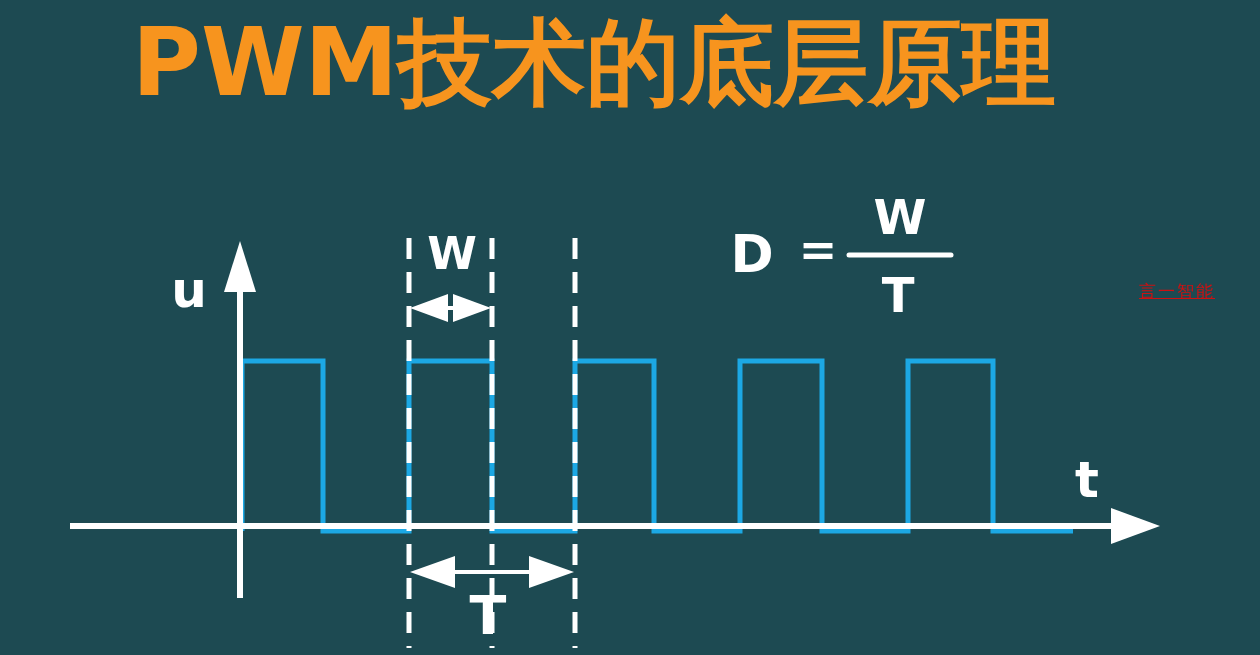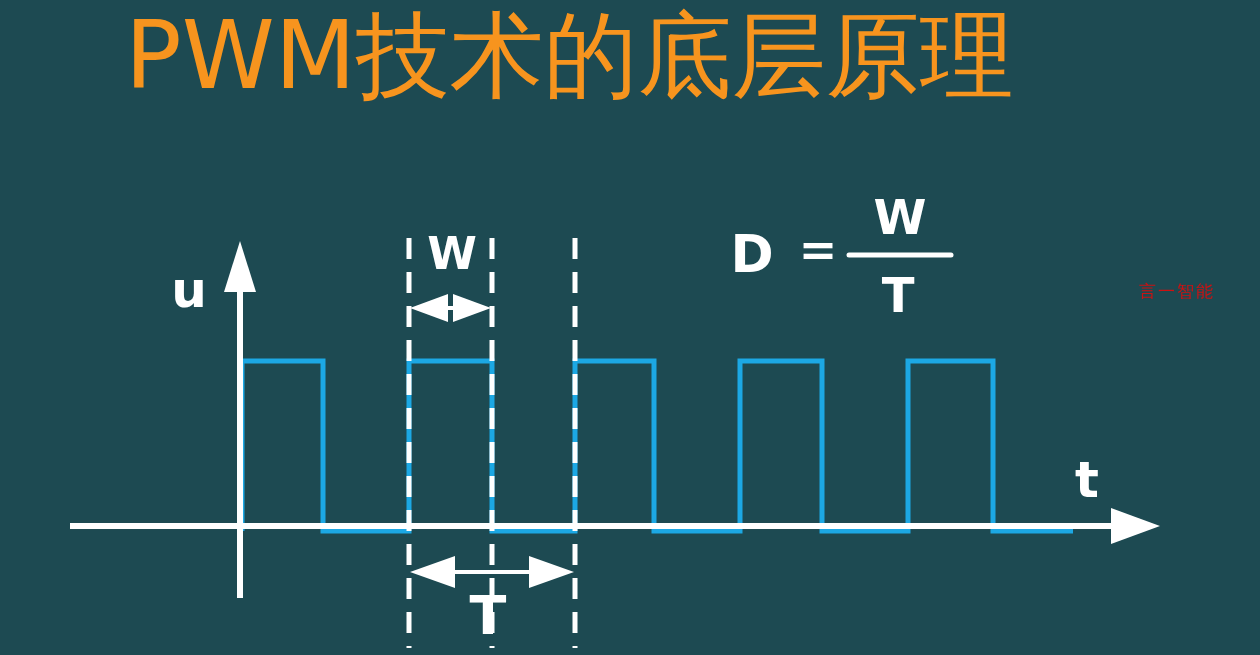--- a/index.html
+++ b/index.html
@@ -12,24 +12,24 @@
     position: relative;
     width: 1260px;
     height: 655px;
     overflow: hidden;
     background: #1D4A52; 
   }
   .page-title {
     position: absolute;
     left: 120px;
     top: 2px;
-    margin: 5px;
+    margin: 12px;
     font-size: 94px;
     line-height: 1.05;
-    font-weight: 400;
+    font-weight: 700;
     letter-spacing: 0px;
     color: #F7941E; 
     white-space: nowrap;
   }
   .watermark {
     position: absolute;
     left: 1139px;
     top: 280px;
     font-size: 17px;
     letter-spacing: 2px;
@@ -47,21 +47,21 @@
     fill: #FFFFFF;
   }
 </style>
 </head>
 <body>
 
 <div class="stage" style="background: rgb(29, 74, 82);">
 
   <h1 class="page-title" style="color: rgb(247, 148, 30);">PWM技术的底层原理</h1>
 
-  <div class="watermark" style="color: rgb(206, 17, 17);">言一智能</div>
+  <div class="watermark" style="color: rgb(206, 17, 17); text-decoration: underline;">言一智能</div>
 
   <svg class="diagram" width="1260" height="655" viewBox="0 0 1260 655">
 
     <path id="wave-path" fill="none" stroke-width="5" stroke="#1CA8E4" d="M 242 531 L 242 361 L 323 361 L 323 531 L 409 531 L 409 361 L 492 361 L 492 531 L 575 531 L 575 361 L 654 361 L 654 531 L 740 531 L 740 361 L 822 361 L 822 531 L 908 531 L 908 361 L 993 361 L 993 531 L 1073 531"></path>
 
     <g id="guide-lines" stroke-width="5" stroke-dasharray="21 13" stroke="#FFFFFF">
         <line x1="409" x2="409" y1="238" y2="648"></line>
         <line x1="492" x2="492" y1="238" y2="648"></line>
         <line x1="575" x2="575" y1="238" y2="648"></line>
       </g>

